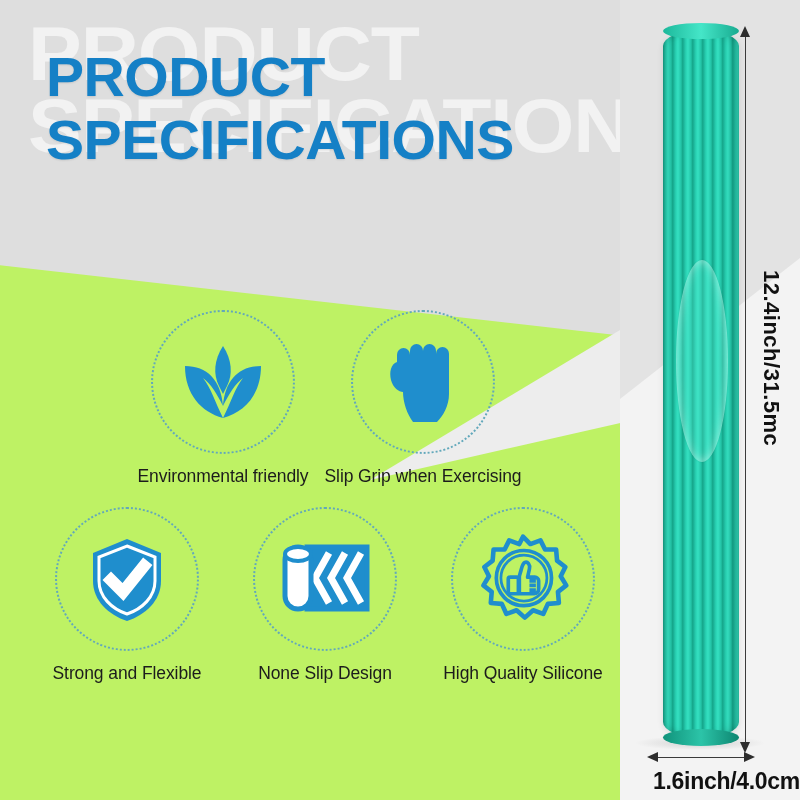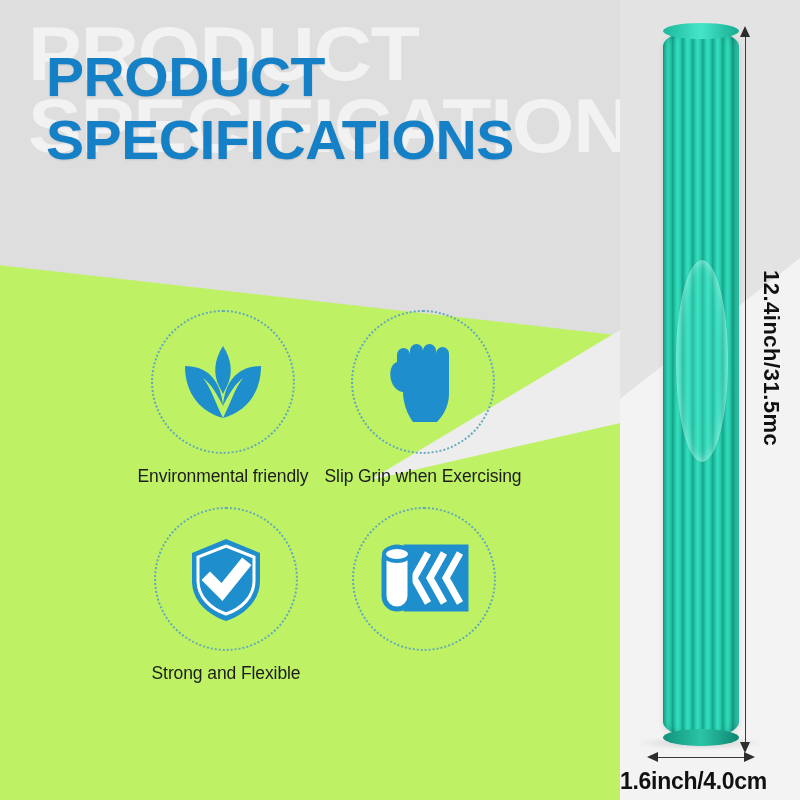--- a/index.html
+++ b/index.html
@@ -280,21 +280,21 @@
     top: 752px;
     border-top: 5px solid transparent;
     border-bottom: 5px solid transparent;
     border-left: 11px solid #2d2d2d;
   }
   .dim-h-label {
     position: absolute;
     left: 0;
     top: 768px;
     width: 180px;
-    text-align: left;
+    text-align: right;
     font-size: 23px;
     font-weight: 700;
     color: #111111;
     letter-spacing: -0.3px;
   }
 </style>
 </head>
 <body>
 
 <div id="poster">
@@ -363,22 +363,38 @@
               <g stroke="#ffffff" stroke-width="7" fill="none">
                 <path d="M50 12 L36 37 L50 62"></path>
                 <path d="M66 12 L52 37 L66 62"></path>
                 <path d="M82 12 L68 37 L82 62"></path>
               </g>
               <rect x="28" y="6" width="60" height="62" fill="none" stroke="#1f8ecd" stroke-width="5"></rect>
               <rect x="6" y="6" width="26" height="62" rx="13" fill="#ffffff" stroke="#1f8ecd" stroke-width="5"></rect>
               <ellipse cx="19" cy="13" rx="13" ry="7" fill="#ffffff" stroke="#1f8ecd" stroke-width="4"></ellipse>
             </svg>
           </div>
+          <div class="feat-label">None Slip Design</div>
         </div>
 
+        <div class="feature">
+          <div class="circle">
+            <svg width="92" height="92" viewBox="0 0 100 100">
+              <path d="M50 4 L58 12 L69 8 L74 18 L86 18 L87 30 L96 37 L91 47 L97 57 L88 64 L89 76 L77 77 L72 88 L61 84 L52 92 L43 84 L32 88 L27 77 L15 76 L16 64 L7 57 L13 47 L8 37 L17 30 L18 18 L30 18 L35 8 L46 12 Z" fill="none" stroke="#1f8ecd" stroke-width="5" stroke-linejoin="round"></path>
+              <circle cx="51" cy="49" r="30" fill="none" stroke="#1f8ecd" stroke-width="4"></circle>
+              <circle cx="51" cy="49" r="25" fill="none" stroke="#1f8ecd" stroke-width="3"></circle>
+              <g stroke="#1f8ecd" stroke-width="4" fill="none" stroke-linejoin="round">
+                <rect x="34" y="48" width="11" height="18" rx="2"></rect>
+                <path d="M46 48 L46 66 L62 66 C65 66 67 64 67 61 L67 52 C67 50 65 48 63 48 L55 48 L57 39 C58 34 55 31 52 32 C50 33 49 36 48 40 C47 44 46 46 46 48 Z"></path>
+                <path d="M57 52 L64 52 M57 57 L64 57 M57 62 L64 62"></path>
+              </g>
+            </svg>
+          </div>
+          <div class="feat-label">High Quality Silicone</div>
+        </div>
 
       </div>
     </div>
   </div>
 
   <div class="product-pane">
     <div class="product-bg"></div>
     <div class="product-floor"></div>
 
     <div class="roller-shadow"></div>

